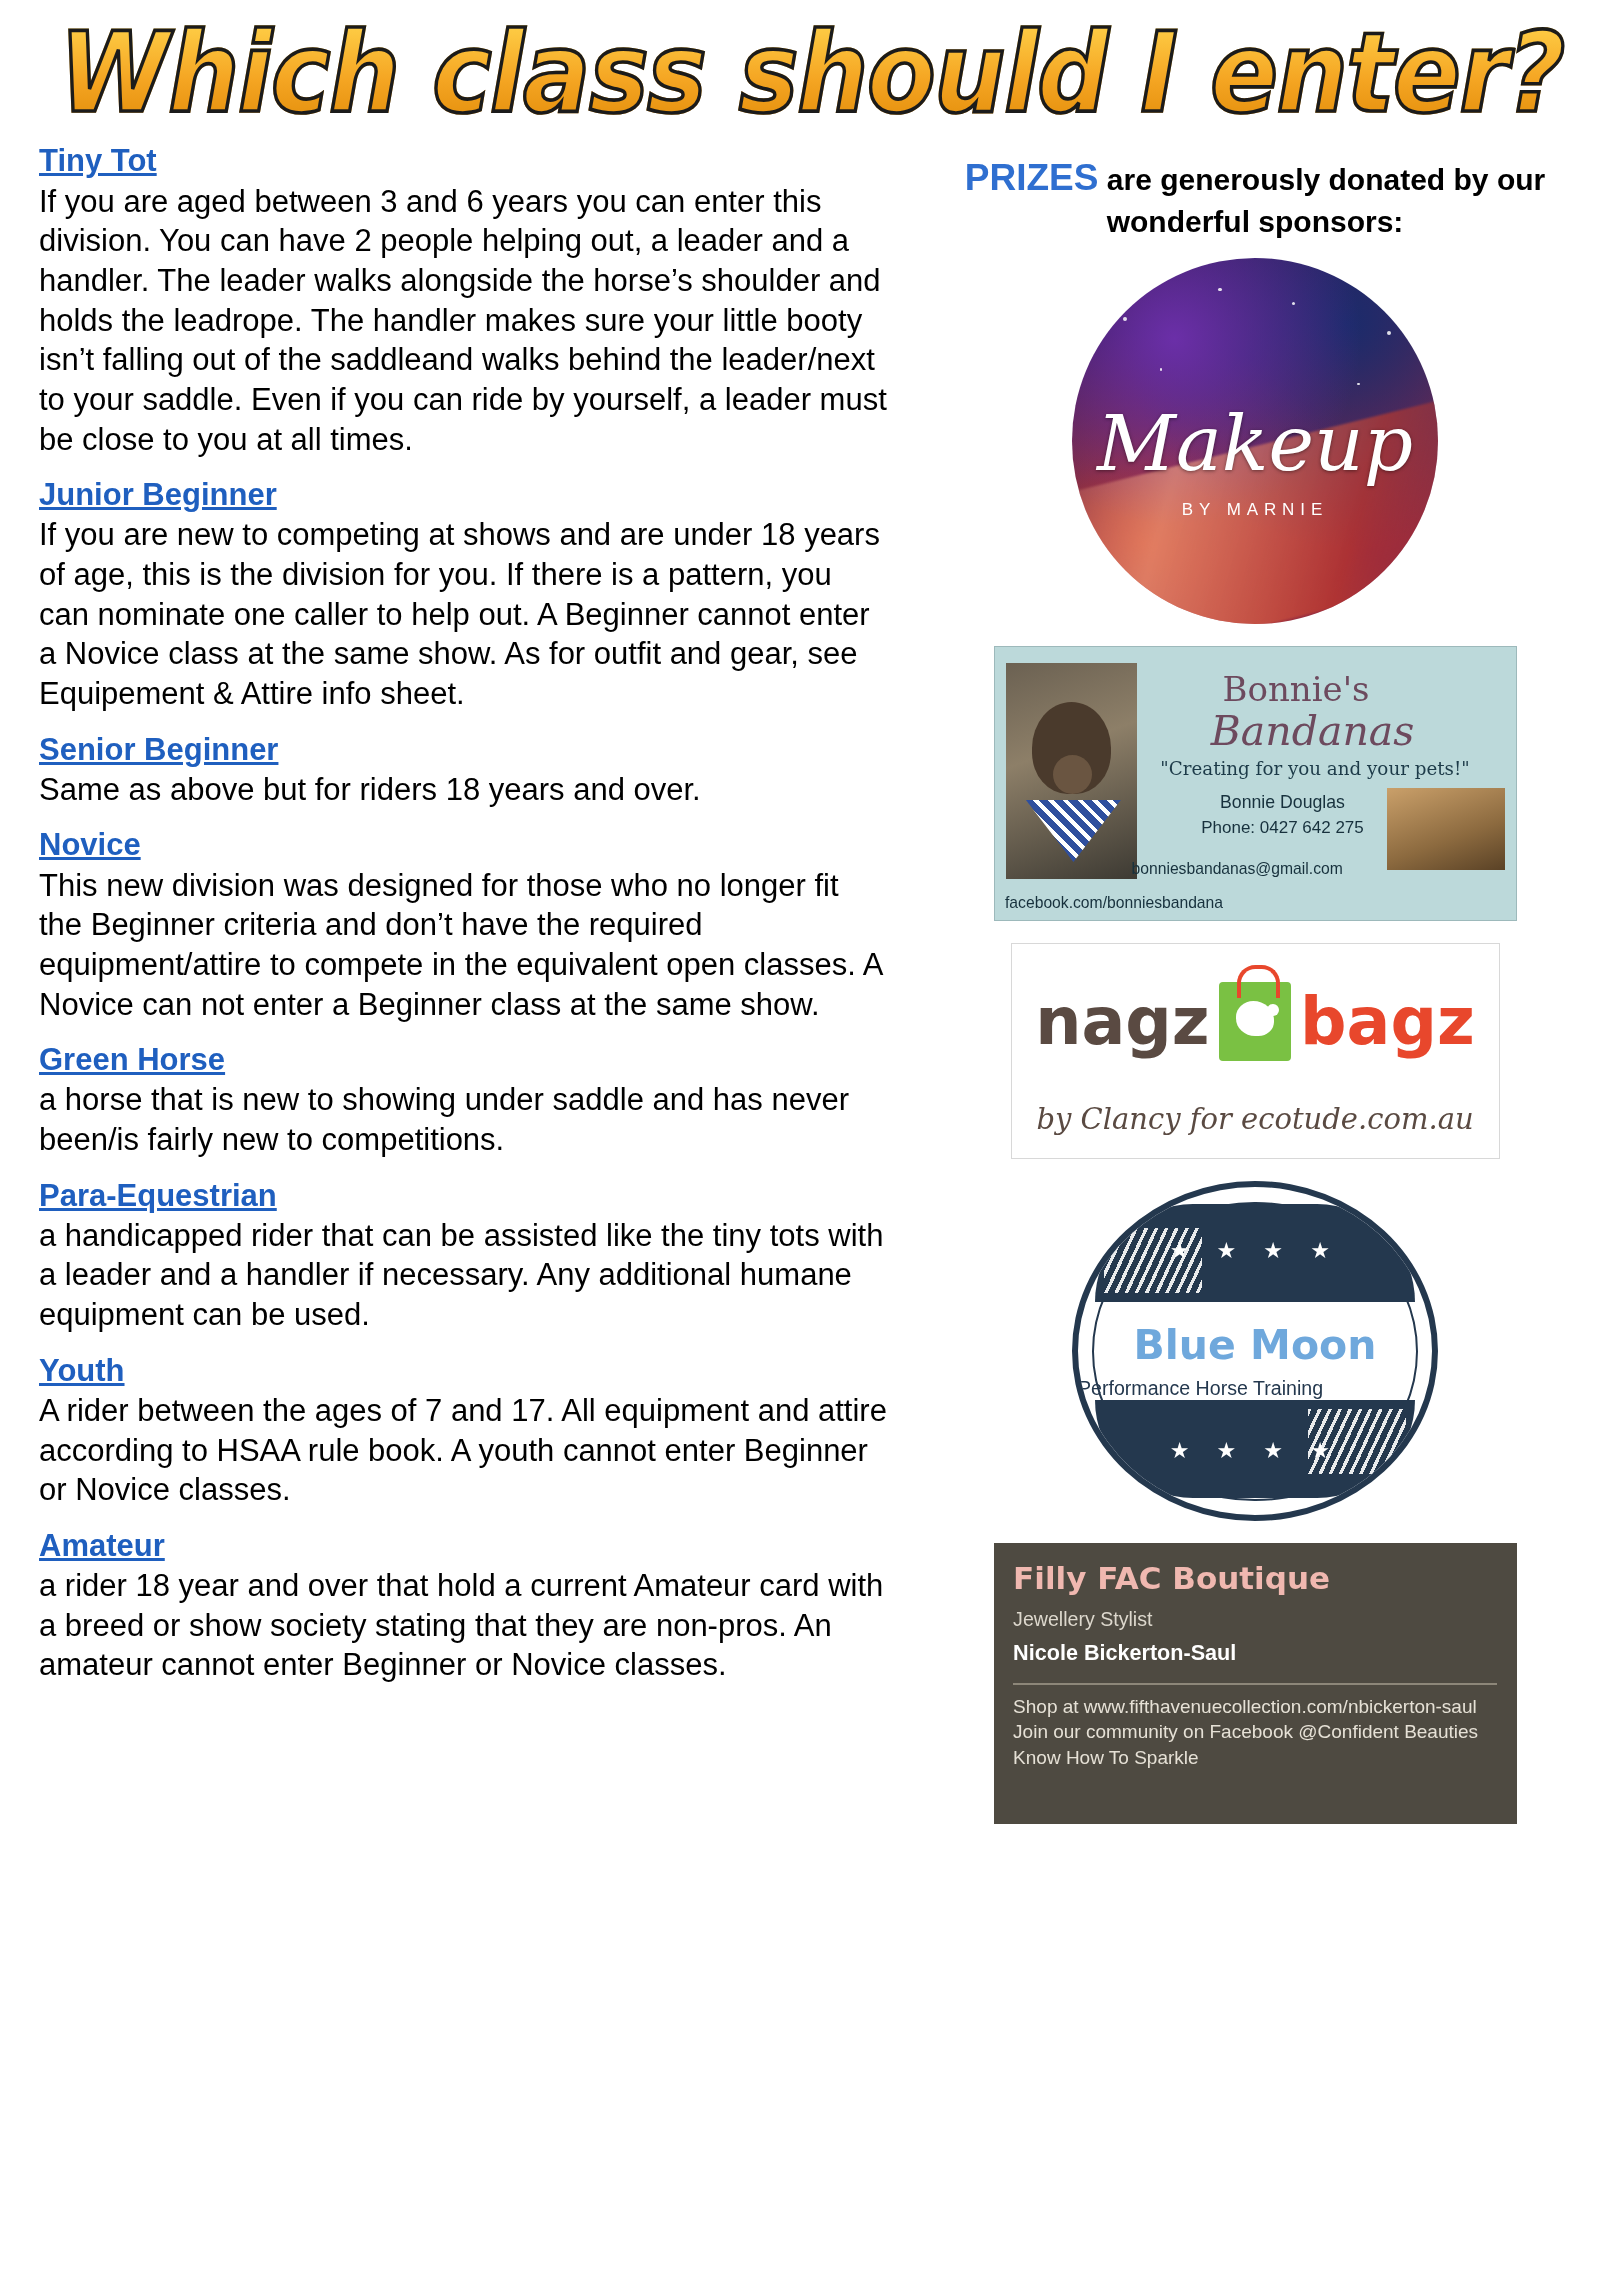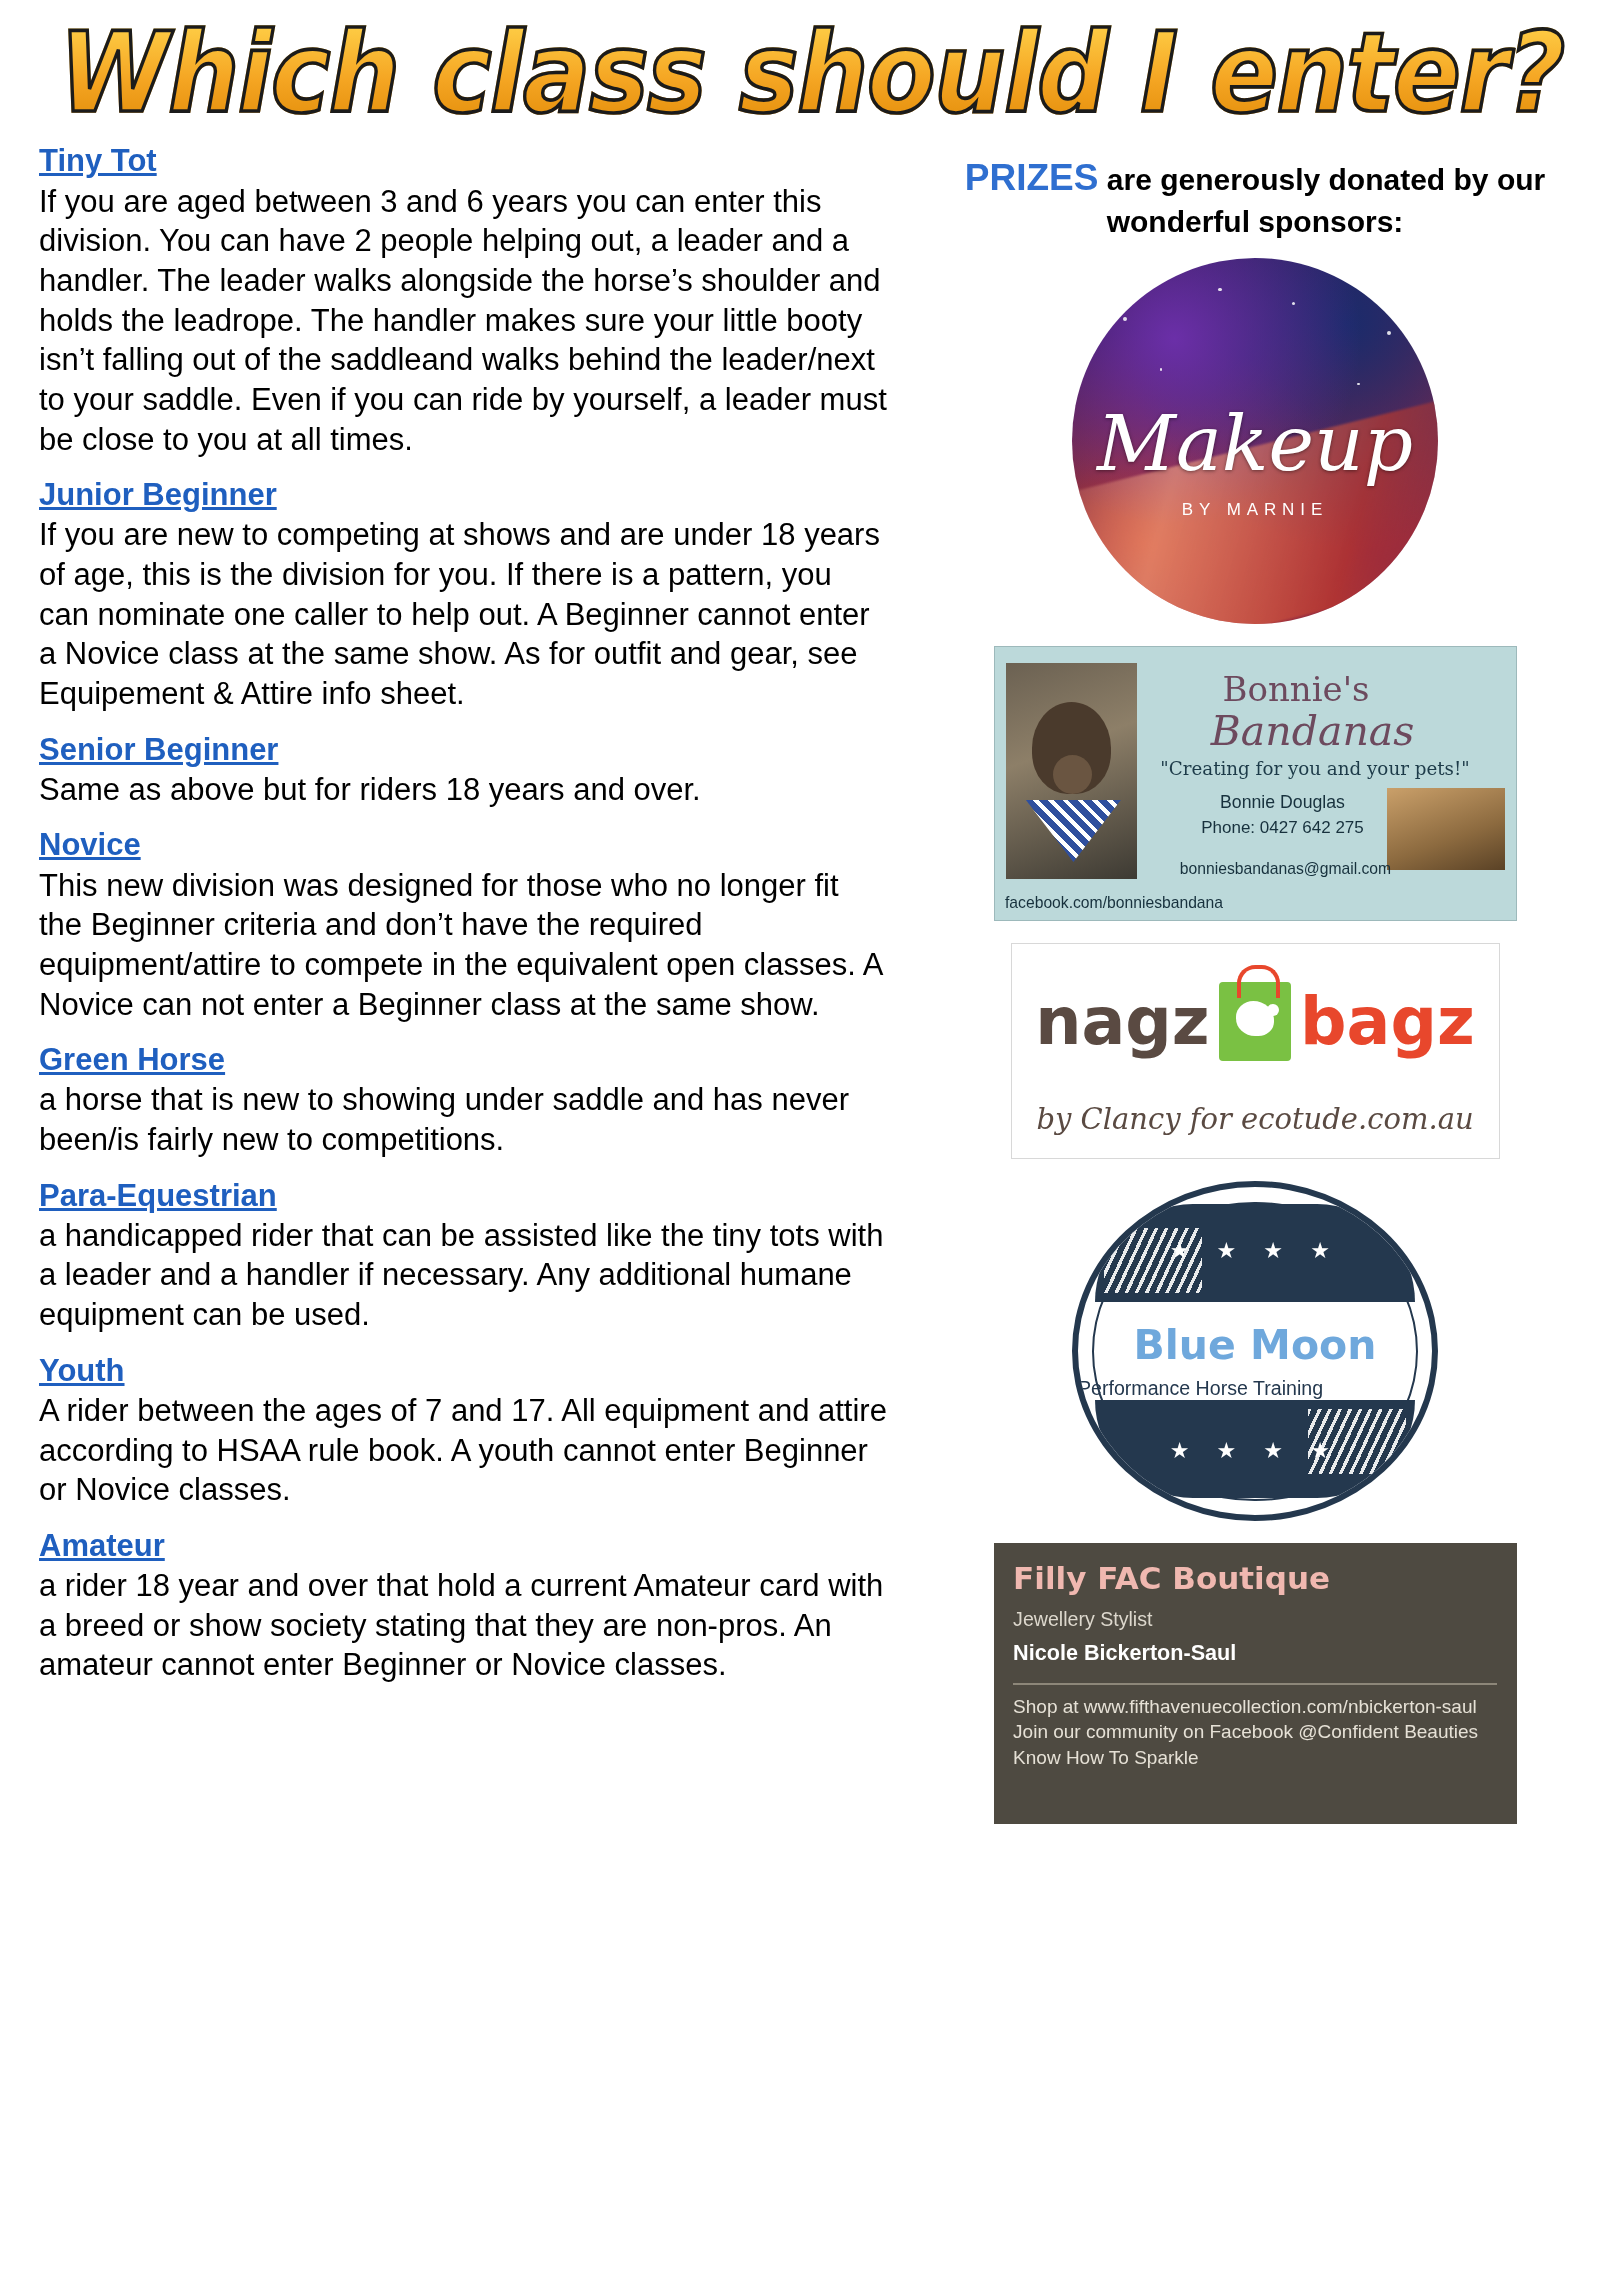--- a/index.html
+++ b/index.html
@@ -228,21 +228,21 @@
     left: 157px; top: 171px;
     width: 262px;
     text-align: center;
     font-size: 17px;
     color: #17313d;
   }
   .bonnie-email {
     position: absolute;
     left: 137px; top: 213px;
     width: 308px;
-    text-align: center;
+    text-align: left;
     font-size: 15.7px;
     color: #17313d;
   }
   .bonnie-fb {
     position: absolute;
     left: 10.5px; bottom: 7.9px;
     font-size: 15.7px;
     color: #17313d;
   }
   .bonnie-hat {

